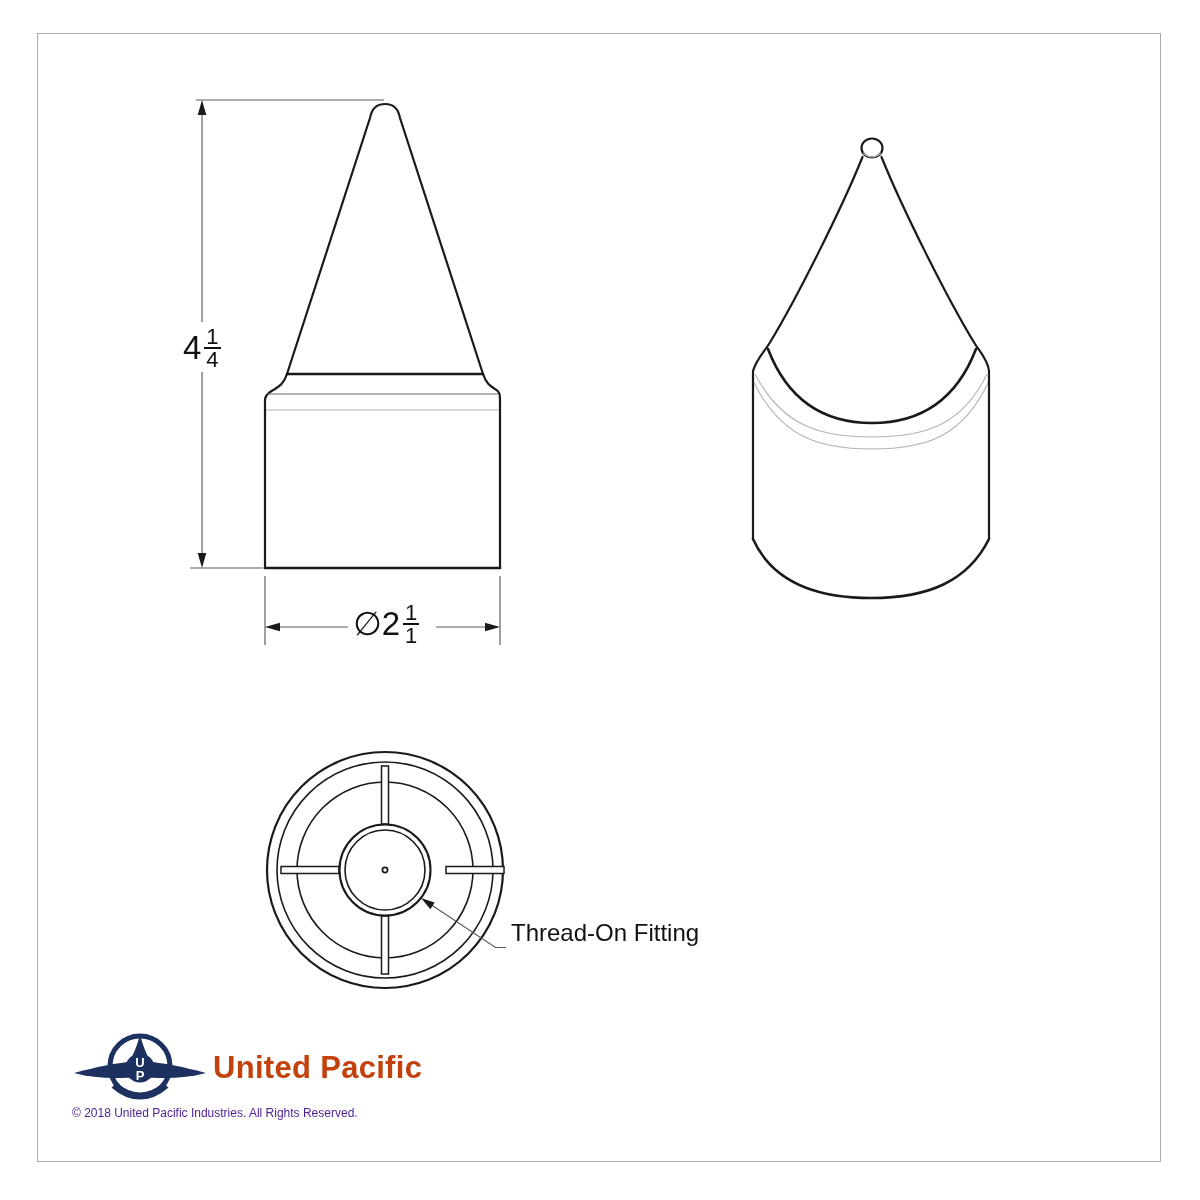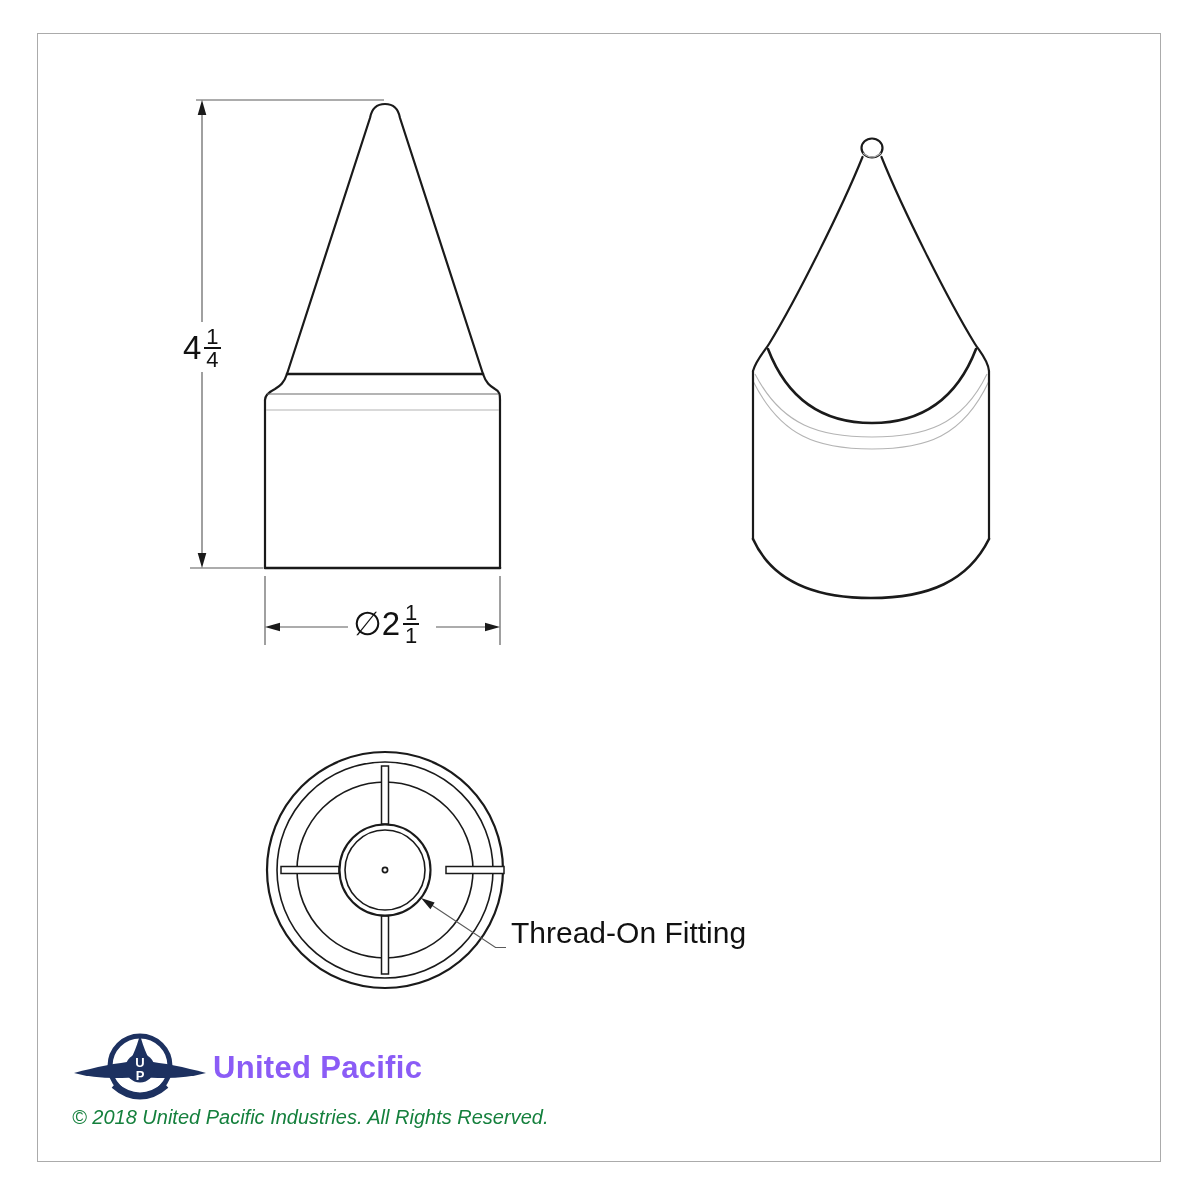--- a/index.html
+++ b/index.html
@@ -27,29 +27,29 @@
   
   .dimText{
     position:absolute;display:flex;align-items:center;color:#111;
     font-size:33px;line-height:34px;white-space:nowrap;background:transparent;
   }
   .frac{display:inline-flex;flex-direction:column;align-items:center;margin-left:3px;}
   .frac .num,.frac .den{font-size:22px;line-height:21px;padding:0 2px;}
   .frac .bar{width:100%;border-top:2.2px solid #111;height:0;}
   .callout{
     position:absolute;left:511px;top:918px;color:#111;
-    font-size:30px;line-height:30px;white-space:nowrap;
+    font-size:24px;line-height:30px;white-space:nowrap;
   }
   .logoRow{position:absolute;left:68px;top:1028px;display:flex;align-items:center;}
   .brandName{
     position:absolute;left:213px;top:1050px;font-size:31px;font-weight:700;
-    color:#8b5cf6;letter-spacing:.3px;white-space:nowrap;
+    color:#c2410c;letter-spacing:.3px;white-space:nowrap;
   }
   .copyright{
-    position:absolute;left:72px;top:1106px;font-size:20px;color:#15803d;white-space:nowrap;font-style:italic;
+    position:absolute;left:72px;top:1106px;font-size:12px;color:#4c1d95;white-space:nowrap;
   }
   .monogram{font-family:"Liberation Sans",sans-serif;font-weight:700;}
 </style>
 </head>
 <body>
 
 <div class="canvas">
 
   <div class="frame"></div>
 

